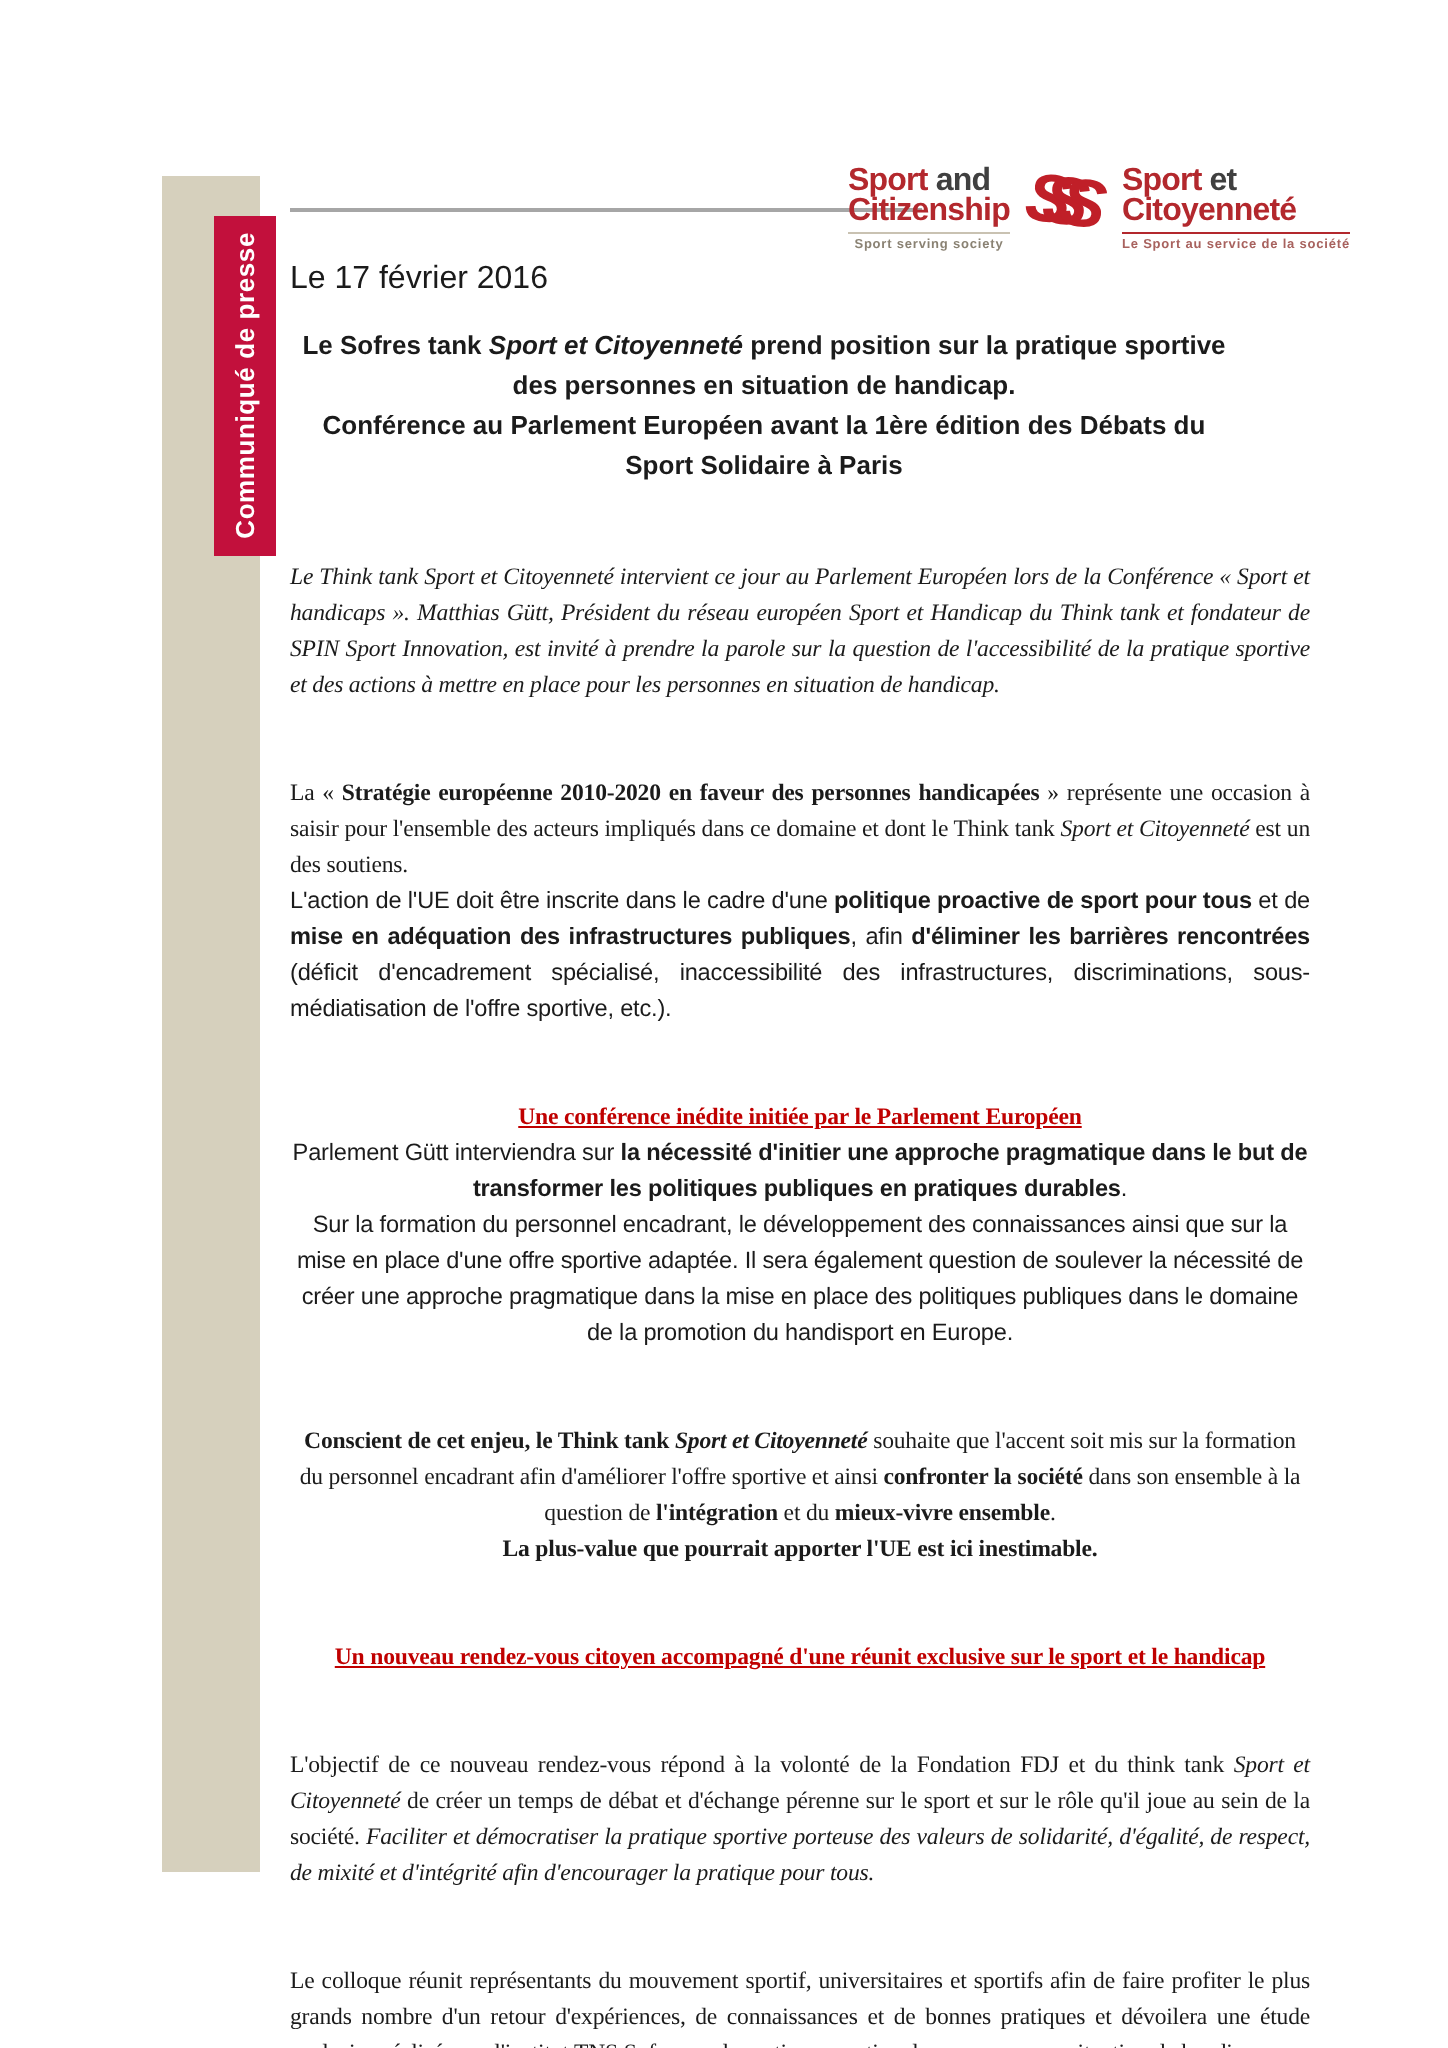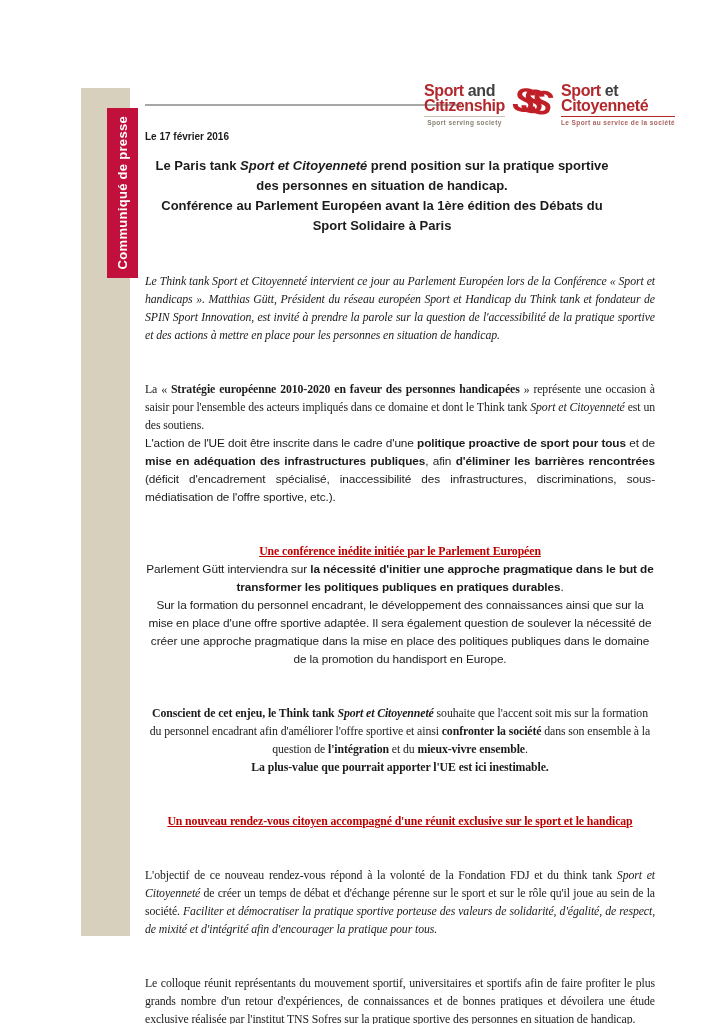--- a/index.html
+++ b/index.html
@@ -27,21 +27,21 @@
   .lg-tan{color:#404040}
   .tagline{font-size:6.5px;font-weight:bold;letter-spacing:.4px;margin-top:3px;
     padding-top:2px;text-align:center;white-space:nowrap;}
   .tag-gray{color:#8a8273;border-top:1px solid #c9c2b2;}
   .tag-red{color:#a8625e;border-top:1px solid #b3282d;}
   .s-mark{margin:0 8px;font-weight:bold;font-style:italic;font-size:34px;color:#c01f28;
     letter-spacing:-14px;transform:rotate(8deg);display:inline-block;padding-right:14px;line-height:1;}
 
   
   .content{position:absolute;left:145px;top:131px;width:510px;}
-  .date{font-weight:bold;font-size:10px;}
+  .date{font-weight:normal;font-size:16px;}
   .title{font-weight:bold;font-size:13px;line-height:20px;text-align:center;
     margin:14px 36px 0 0;}
   .para{font-size:11.8px;line-height:18px;letter-spacing:-.1px;margin:0;text-align:center;}
   .just{text-align:justify;}
   .gap{margin-top:36px;font-family:Liberation Serif, serif;}
   .h-red{color:#c00000;font-weight:bold;text-decoration:underline;font-size:11.8px;line-height:18px;}
 </style>
 </head>
 <body>
 
@@ -65,21 +65,21 @@
     <div class="logo-text">
       <span class="lg-red">Sport</span><span class="lg-tan"> et</span><br>
       <span class="lg-red">Citoyenneté</span>
     </div>
     <div class="tagline tag-red">Le Sport au service de la société</div>
   </div>
 </div>
 
 <div class="content">
   <div class="date">Le 17 février  2016</div>
-  <div class="title"><span class="b">Le Paris tank </span><span class="b i">Sport et Citoyenneté</span><span class="b"> prend position sur la pratique sportive des personnes en situation de handicap.</span><br><span class="b">Conférence au Parlement Européen avant la 1ère édition des Débats du Sport Solidaire à Paris</span></div>
+  <div class="title"><span class="b">Le Sofres tank </span><span class="b i">Sport et Citoyenneté</span><span class="b"> prend position sur la pratique sportive des personnes en situation de handicap.</span><br><span class="b">Conférence au Parlement Européen avant la 1ère édition des Débats du Sport Solidaire à Paris</span></div>
 
   <p class="para just gap"><span class="i">Le Think tank Sport et Citoyenneté intervient ce jour au Parlement Européen lors de la Conférence « Sport et handicaps ». Matthias Gütt, Président du réseau européen Sport et Handicap du Think tank et fondateur de SPIN Sport Innovation,  est invité à prendre la parole sur la question de l'accessibilité de la pratique sportive et des actions à mettre en  place pour les personnes en situation de handicap.</span></p>
 
   <p class="para just gap"><span>La « </span><span class="b">Stratégie européenne 2010-2020 en faveur des personnes handicapées</span><span> » représente une occasion à saisir pour l'ensemble des acteurs impliqués dans ce domaine et dont le Think tank </span><span class="i">Sport et Citoyenneté</span><span> est un des soutiens.</span></p>
   <p class="para just"><span>L'action de l'UE doit être inscrite dans le cadre d'une </span><span class="b">politique proactive de sport pour tous</span><span> et de </span><span class="b">mise en adéquation des infrastructures publiques</span><span>, afin </span><span class="b">d'éliminer les barrières rencontrées</span><span> (déficit d'encadrement spécialisé, inaccessibilité des infrastructures, discriminations, sous-médiatisation de l'offre sportive, etc.).</span></p>
 
   <p class="para h-red gap">Une conférence inédite initiée par le Parlement Européen</p>
   <p class="para"><span>Parlement Gütt interviendra sur </span><span class="b">la nécessité d'initier une approche pragmatique dans le but de transformer les politiques publiques en pratiques durables</span><span>.</span></p>
   <p class="para"><span>Sur la formation du personnel encadrant, le développement des connaissances ainsi que sur la mise en place d'une offre sportive adaptée. Il sera également question de soulever la nécessité de créer une approche pragmatique dans la mise en place des politiques publiques dans le domaine de la promotion du handisport en Europe.</span></p>
 

